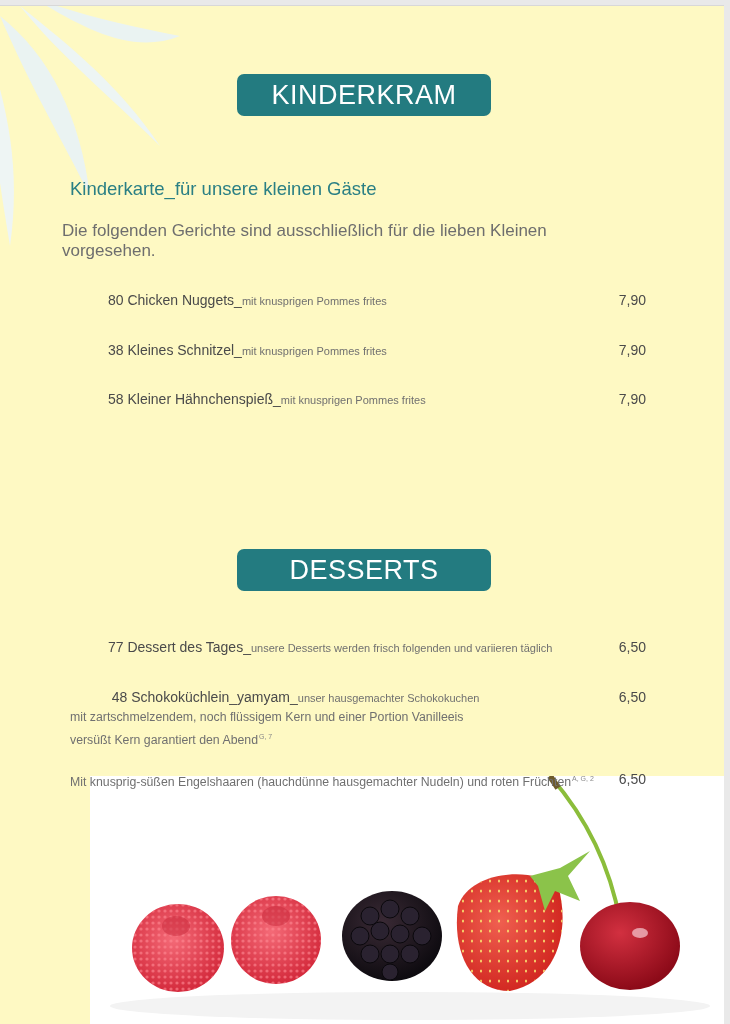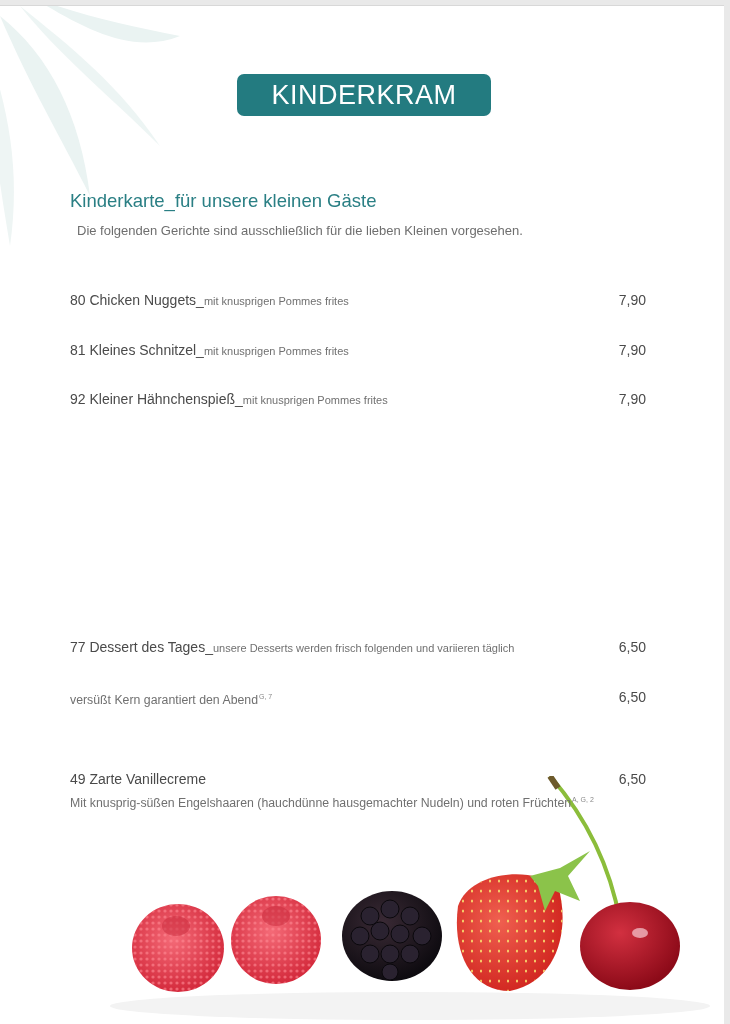--- a/index.html
+++ b/index.html
@@ -4,41 +4,41 @@
 <style>
   html, body { margin: 0; padding: 0; }
   body {
     width: 730px; height: 1024px; overflow: hidden;
     background: #e9e9e9;
     font-family: "Liberation Sans", "DejaVu Sans", sans-serif;
     position: relative;
   }
   .page {
     position: absolute; left: 0; top: 5px; width: 724px; height: 1019px;
-    background: #ffffff; overflow: hidden;
+    background: #fef9c3; overflow: hidden;
     border-top: 1px solid #d8d8d8;
   }
   .leaf-deco { position: absolute; left: -10px; top: -10px; width: 220px; height: 260px; pointer-events: none; }
   .section-banner {
     position: absolute; left: 237px; width: 254px; height: 42px;
     background: #237b80; border-radius: 7px;
     color: #ffffff; text-align: center; line-height: 43px;
     font-size: 27px; letter-spacing: 0.5px;
   }
   .subtitle {
-    position: absolute; left: 70px; top: 184px;
+    position: absolute; left: 70px; top: 172px;
     color: #2a7f84; font-size: 18.5px;
   }
   .intro {
-    position: absolute; left: 77px; top: 215px; width: 520px;
-    color: #6e6e6e; font-size: 13px; line-height: 20px;
+    position: absolute; left: 62px; top: 215px; width: 520px;
+    color: #6e6e6e; font-size: 17px; line-height: 20px;
   }
   .item { position: absolute; left: 70px; width: 584px; color: #666; }
   .item .line1 { font-size: 13.5px; line-height: 20px; }
-  .item .name { color: #4a4a4a; font-size: 14px; }
+  .item .name { color: #4a4a4a; font-size: 14px; margin-left: 38px; }
   .item .desc { color: #707070; font-size: 11px; }
   .item .more { font-size: 12.3px; color: #707070; line-height: 19px; }
   .item .price { position: absolute; right: 8px; top: 0; font-size: 14px; color: #4a4a4a; line-height: 20px; }
   sup.allergen { font-size: 7px; color: #888; vertical-align: 5px; margin-left: 1px; }
   .fruit-photo { position: absolute; left: 90px; top: 770px; width: 634px; height: 250px; }
 </style>
 </head>
 <body>
 
 <div class="page">
@@ -54,41 +54,43 @@
   <div class="subtitle">Kinderkarte_für unsere kleinen Gäste</div>
   <div class="intro">
     <div>Die folgenden Gerichte sind ausschließlich für die lieben Kleinen vorgesehen.</div>
   </div>
 
   <div class="item" style="top:284px;">
     <div class="line1"><span class="name">80 Chicken Nuggets_</span><span class="desc">mit knusprigen Pommes frites</span></div>
     <span class="price">7,90</span>
   </div>
   <div class="item" style="top:334px;">
-    <div class="line1"><span class="name">81 Kleines Schnitzel_</span><span class="desc">mit knusprigen Pommes frites</span></div>
+    <div class="line1"><span class="name">38 Kleines Schnitzel_</span><span class="desc">mit knusprigen Pommes frites</span></div>
     <span class="price">7,90</span>
   </div>
   <div class="item" style="top:383px;">
-    <div class="line1"><span class="name">92 Kleiner Hähnchenspieß_</span><span class="desc">mit knusprigen Pommes frites</span></div>
+    <div class="line1"><span class="name">58 Kleiner Hähnchenspieß_</span><span class="desc">mit knusprigen Pommes frites</span></div>
     <span class="price">7,90</span>
   </div>
 
+  <div class="section-banner" style="top:543px;">DESSERTS</div>
 
   <div class="item" style="top:631px;">
     <div class="line1"><span class="name">77 Dessert des Tages_</span><span class="desc">unsere Desserts werden frisch folgenden und variieren täglich</span></div>
     <span class="price">6,50</span>
   </div>
 
   <div class="item" style="top:681px;">
+    <div class="line1">&nbsp;<span class="name">48 Schokoküchlein_yamyam_</span><span class="desc">unser hausgemachter Schokokuchen</span></div>
+    <div class="more">mit zartschmelzendem, noch flüssigem Kern und einer Portion Vanilleeis</div>
     <div class="more"><span>versüßt Kern garantiert den Abend</span><sup class="allergen">G, 7</sup></div>
     <span class="price">6,50</span>
   </div>
 
   <div class="item" style="top:763px; z-index:2;">
-    <div class="line1"><span class="name">49 Zarte Vanillecreme</span></div>
     <div class="more"><span>Mit knusprig-süßen Engelshaaren (hauchdünne hausgemachter Nudeln) und roten Früchten</span><sup class="allergen">A, G, 2</sup></div>
     <span class="price">6,50</span>
   </div>
 
   <svg class="fruit-photo" viewBox="0 0 634 250" aria-label="Himbeeren, Brombeere, Erdbeere und Kirsche in einer Reihe">
     <defs>
       <radialGradient id="rasp" cx="45%" cy="40%" r="60%">
         <stop offset="0%" stop-color="#f46a77"></stop>
           <stop offset="100%" stop-color="#d42a3c"></stop>
       </radialGradient>

